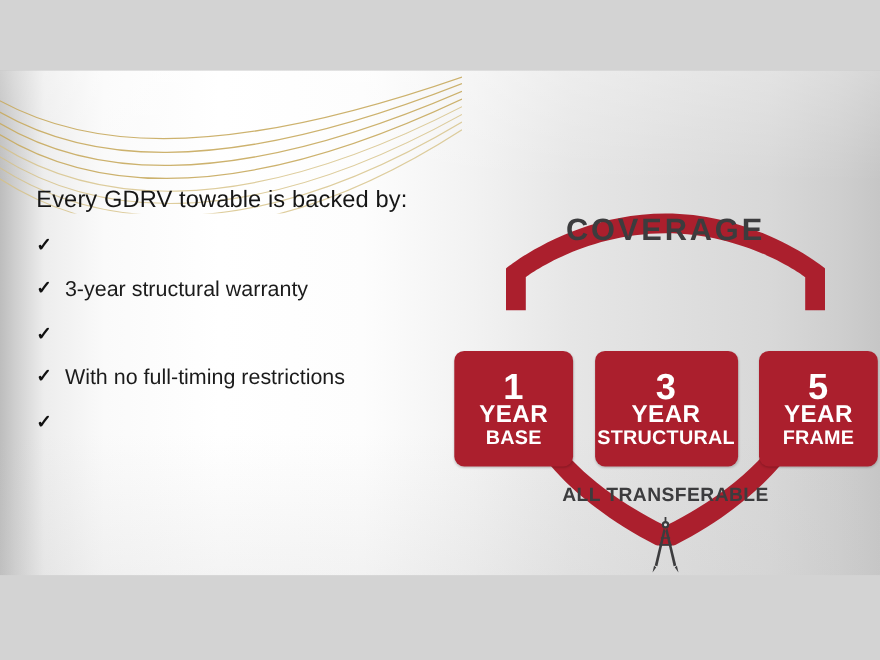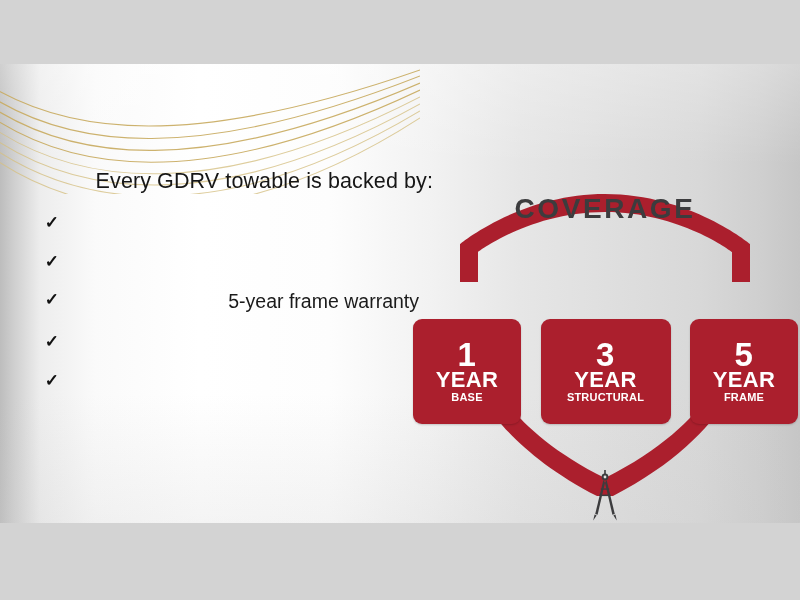--- a/index.html
+++ b/index.html
@@ -77,21 +77,20 @@
   }
 
   
   #copy {
     position: absolute;
     left: 33px;
     top: 105px;
     width: 400px;
     z-index: 3;
     color: #1b1b1b;
-    text-align: right;
   }
   #copy h1 {
     margin: 0 0 18px 0;
     font-size: 21.5px;
     font-weight: 400;
     letter-spacing: 0.1px;
     color: #161616;
     white-space: nowrap;
   }
   .bullets { list-style: none; margin: 0; padding: 0; }
@@ -189,21 +188,21 @@
     letter-spacing: 0.5px;
   }
   .ybox .yr {
     font-size: 22px;
     font-weight: 700;
     line-height: 1.0;
     letter-spacing: 0.4px;
     margin-top: -1px;
   }
   .ybox .kind {
-    font-size: 11px;
+    font-size: 18px;
     font-weight: 700;
     line-height: 1.05;
     letter-spacing: 0.2px;
     margin-top: 1px;
     white-space: nowrap;
   }
 
   #transferable {
     position: absolute;
     left: 0;
@@ -251,27 +250,28 @@
     </svg>
 
     <div id="copy">
       <h1>Every GDRV towable is backed by:</h1>
       <ul class="bullets">
         <li class="bullet">
           <span class="tick">✓</span>
         </li>
         <li class="bullet">
           <span class="tick">✓</span>
-        </li>
-        <li class="bullet">
-          <span class="tick">✓</span>
-          <span class="btext">5-year frame warranty</span>
-        </li>
-        <li class="bullet">
-          <span class="tick">✓</span>
+          <span class="btext">3-year structural warranty</span>
+        </li>
+        <li class="bullet">
+          <span class="tick">✓</span>
+        </li>
+        <li class="bullet">
+          <span class="tick">✓</span>
+          <span class="btext">With no full-timing restrictions</span>
         </li>
         <li class="bullet">
           <span class="tick">✓</span>
         </li>
       </ul>
     </div>
 
     <div id="badge">
 
       <svg id="shield-svg" viewBox="0 0 330 340">
@@ -296,20 +296,21 @@
           <span class="yr">YEAR</span>
           <span class="kind">STRUCTURAL</span>
         </div>
         <div class="ybox b3">
           <span class="num">5</span>
           <span class="yr">YEAR</span>
           <span class="kind">FRAME</span>
         </div>
       </div>
 
+      <div id="transferable">ALL TRANSFERABLE</div>
 
       <svg id="compass" viewBox="0 0 42 55">
         <g fill="#3c3c3e">
           <path d="M20.2,2 h1.6 v5 h-1.6 z"></path>
           <circle cx="21" cy="9" r="3.4"></circle>
           <circle cx="21" cy="9" r="1.4" fill="#e2e2e2"></circle>
           <path d="M19.4,12 L11.2,46 L13.6,46.8 L21,14.8 Z"></path>
           <path d="M22.6,12 L30.8,46 L28.4,46.8 L21,14.8 Z"></path>
           <path d="M10.6,46.4 L9.2,52.4 L12.6,47.6 Z"></path>
           <path d="M31.4,46.4 L32.8,52.4 L29.4,47.6 Z"></path>

